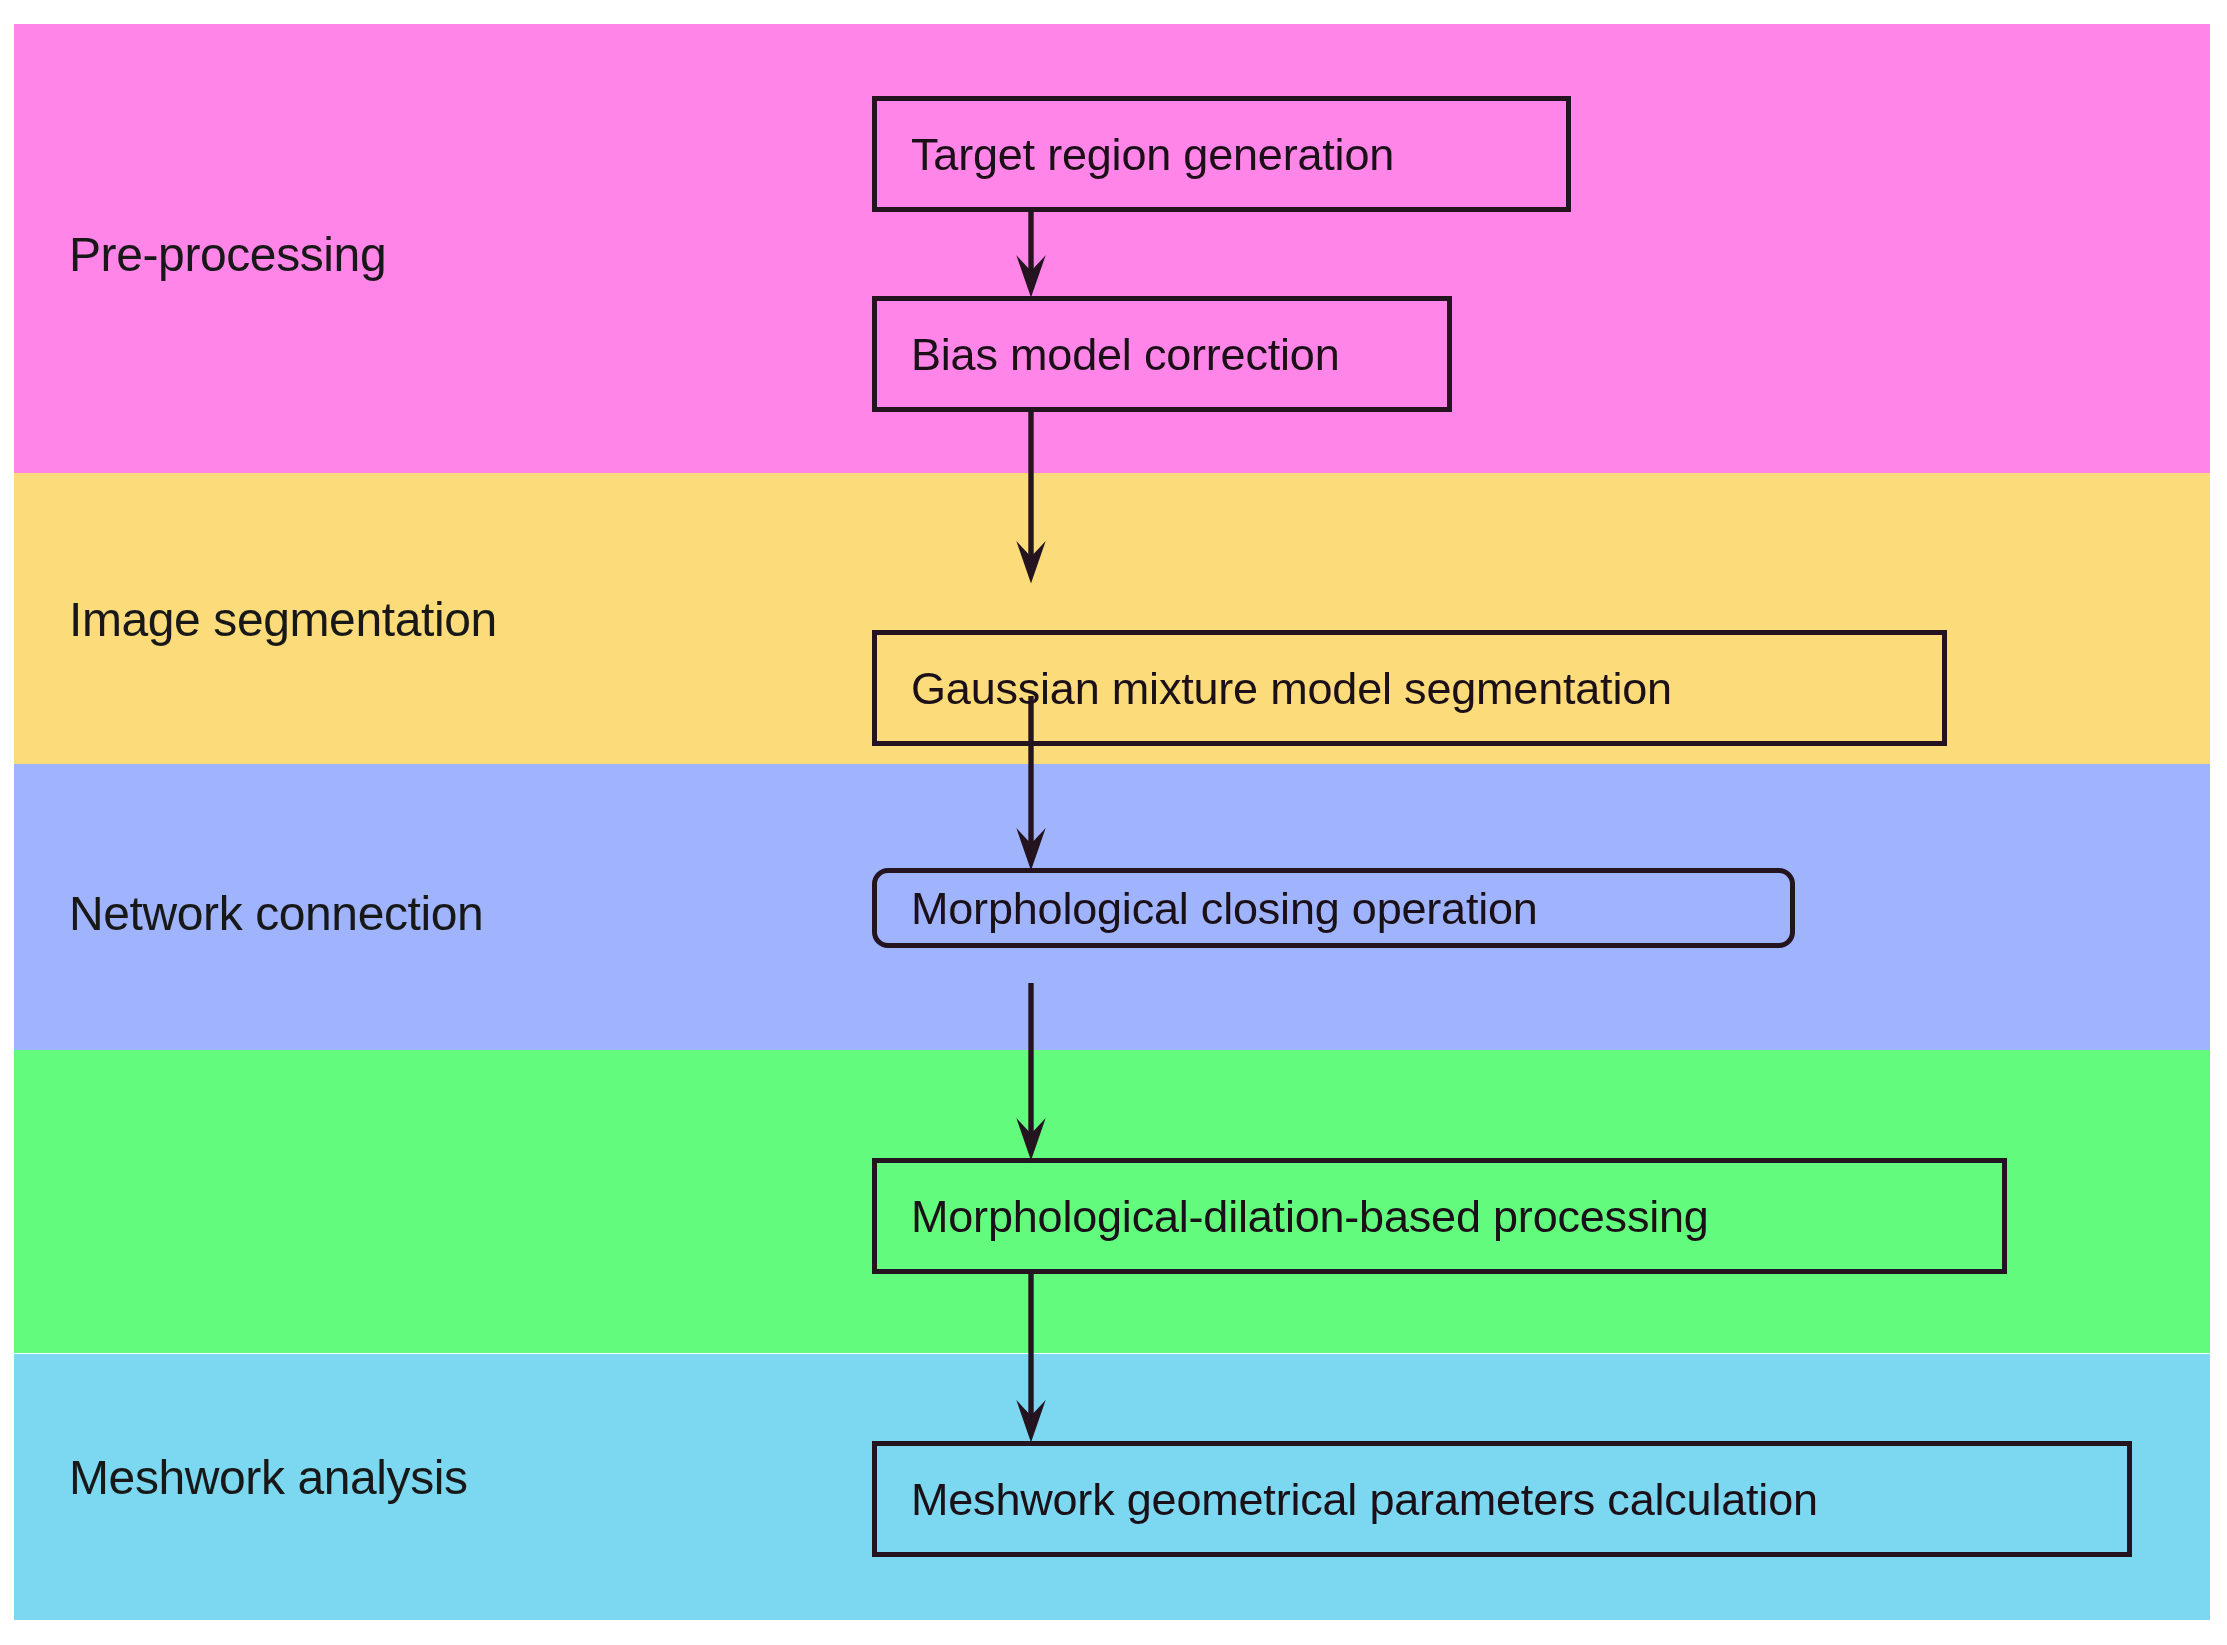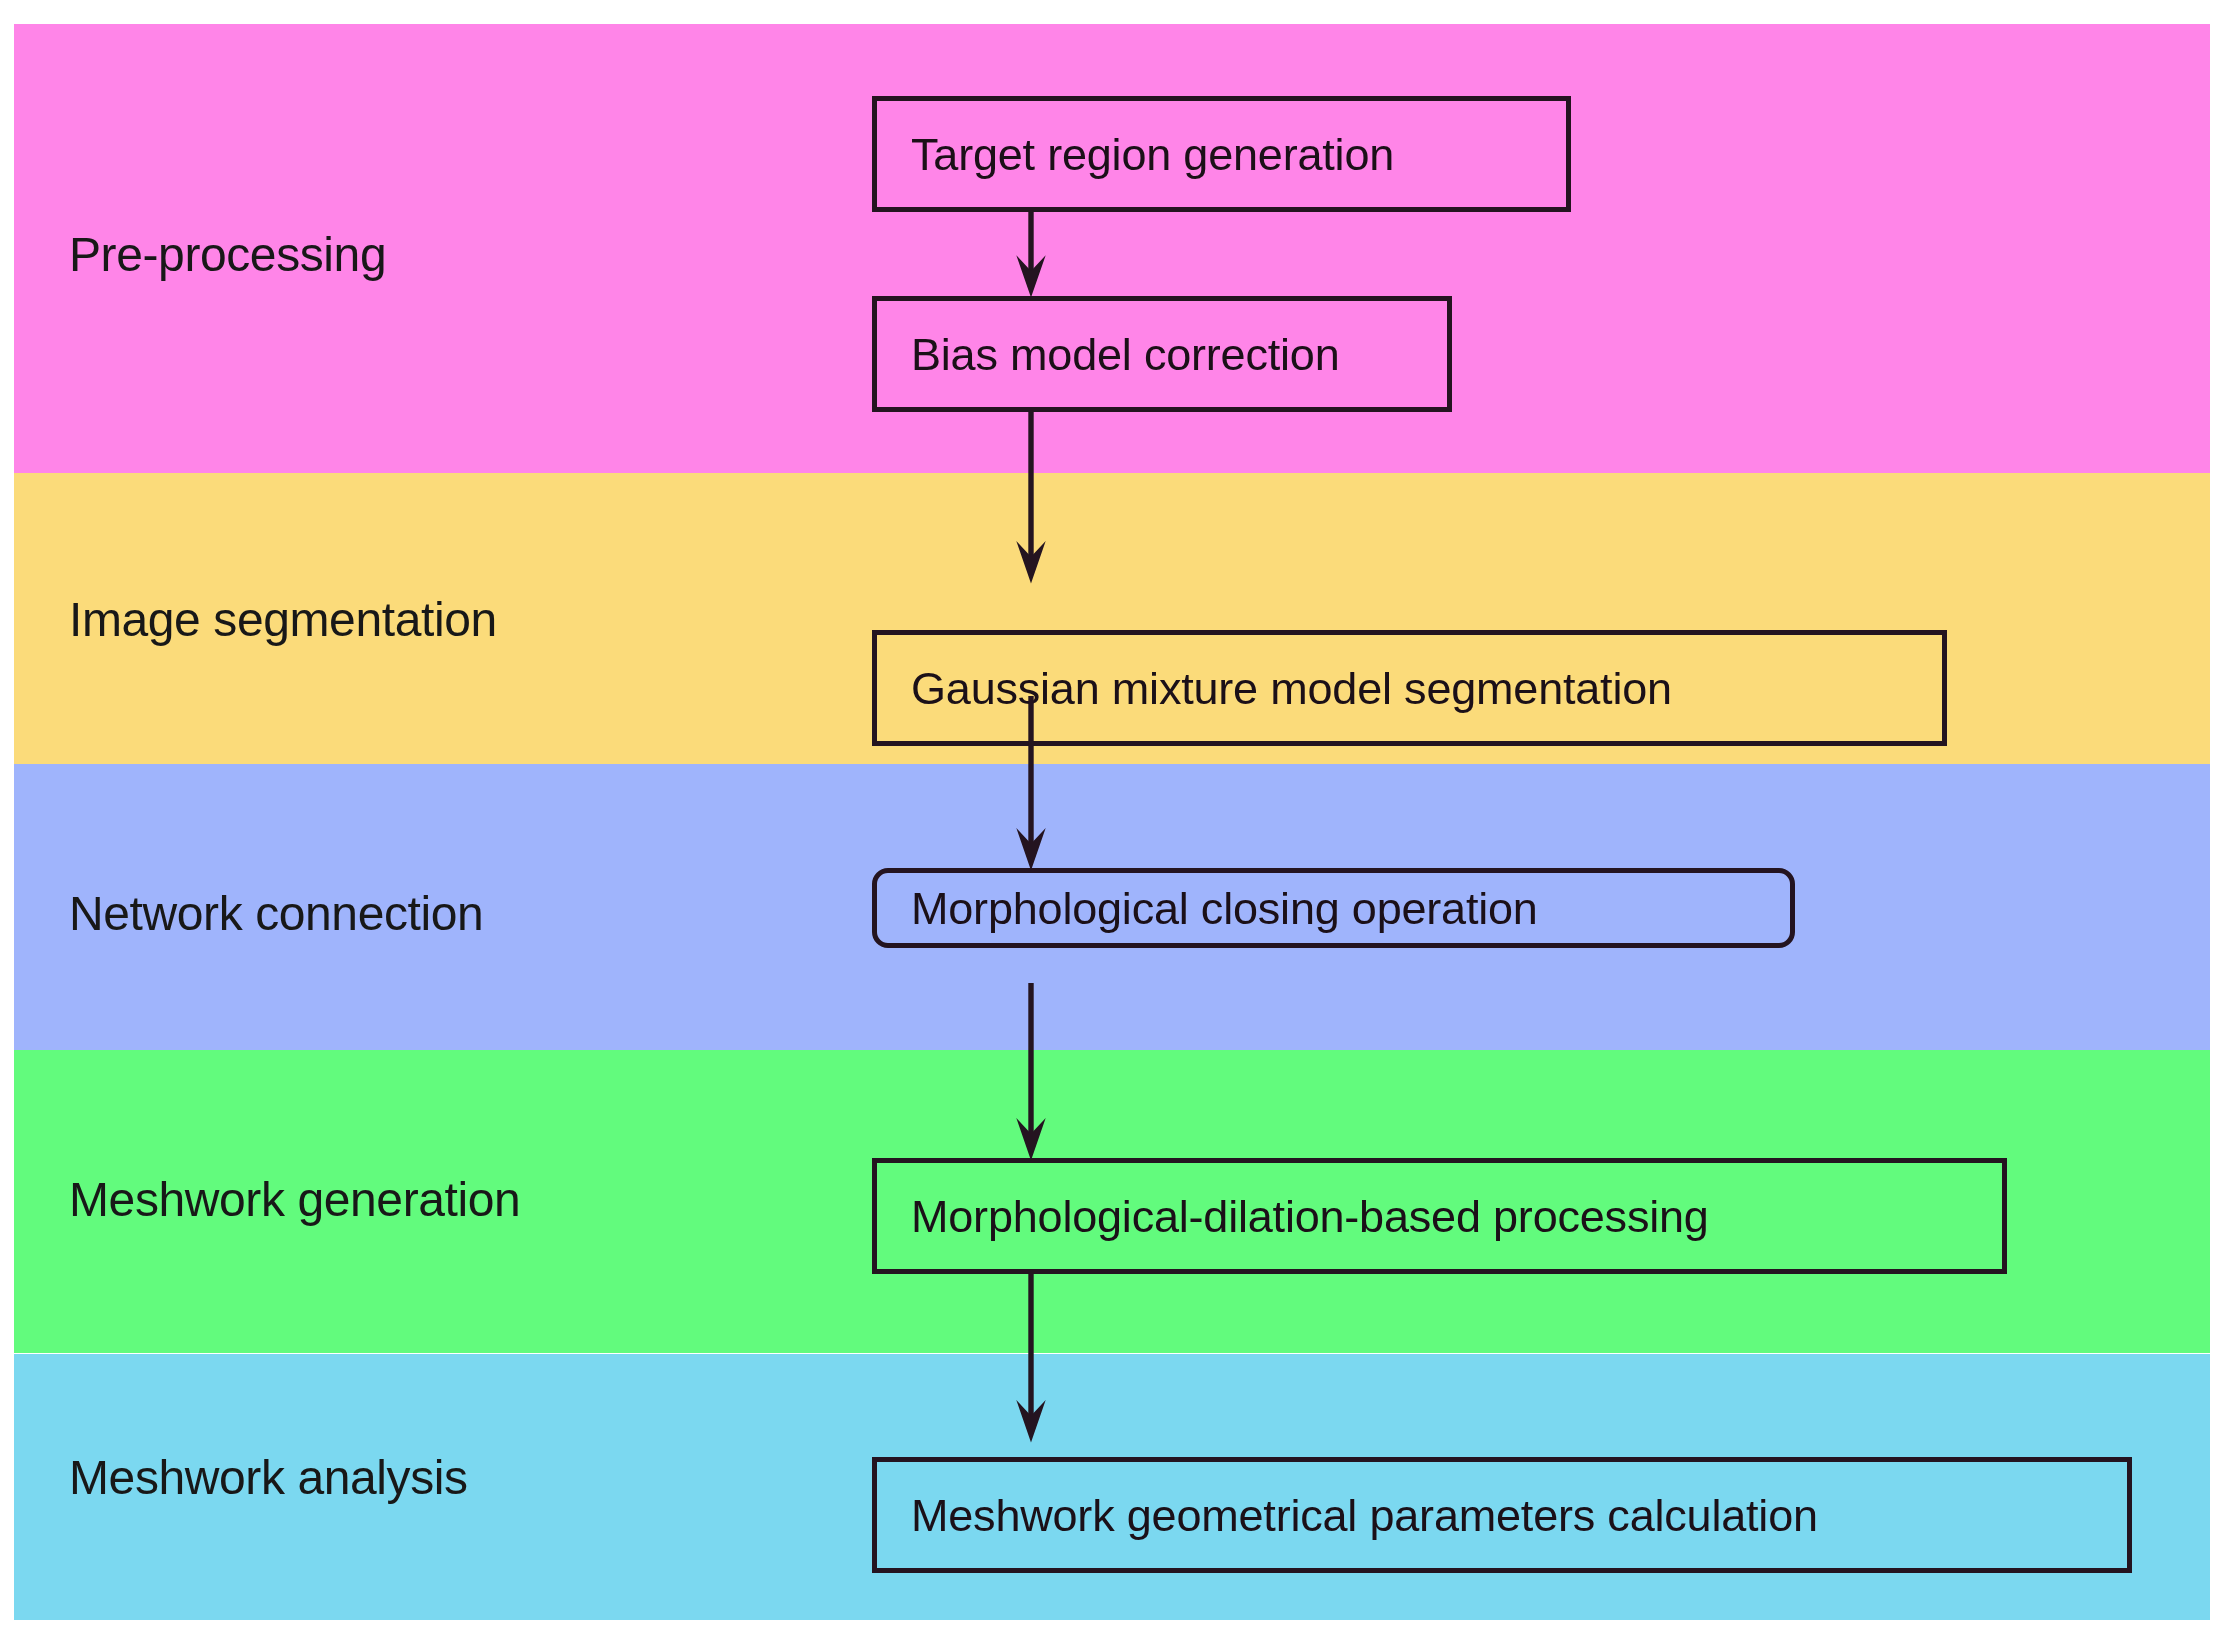--- a/index.html
+++ b/index.html
@@ -66,21 +66,21 @@
     white-space: nowrap;
     padding-left: 34px;
     letter-spacing: -0.2px;
     line-height: 1;
   }
   .n0 { left: 872px; top: 96px;  width: 699px;  height: 116px; }
   .n1 { left: 872px; top: 296px;  width: 580px;  height: 116px; }
   .n2 { left: 872px; top: 582px;  width: 1075px; height: 116px; margin-top: 48px; }
   .n3 { left: 872px; top: 868px; width: 923px; height: 80px; border-radius: 16px; }
   .n4 { left: 872px; top: 1158px; width: 1135px; height: 116px; }
-  .n5 { left: 872px; top: 1441px; width: 1260px; height: 116px; margin-top: 16px; }
+  .n5 { left: 872px; top: 1441px; width: 1260px; height: 116px; }
 
   
   .connector {
     position: absolute;
     left: 1014px;
     width: 34px;
   }
   .c0 { top: 210px;  height: 89px; }
   .c1 { top: 411px;  height: 174px; }
   .c2 { top: 696px;  height: 176px; }
@@ -95,21 +95,20 @@
 
   <div class="band band-0" style="background-color: rgb(255, 133, 232);"></div>
   <div class="band band-1" style="background-color: rgb(251, 219, 122);"></div>
   <div class="band band-2" style="background-color: rgb(159, 180, 252);"></div>
   <div class="band band-3" style="background-color: rgb(98, 251, 125);"></div>
   <div class="band band-4" style="background-color: rgb(123, 216, 240);"></div>
 
   <div class="stage-label sl-0">Pre-processing</div>
   <div class="stage-label sl-1">Image segmentation</div>
   <div class="stage-label sl-2">Network connection</div>
-  <div class="stage-label sl-3">Meshwork generation</div>
   <div class="stage-label sl-4">Meshwork analysis</div>
 
   <div class="node n0">
     <span class="node-text">Target region generation</span>
   </div>
   <div class="node n1">
     <span class="node-text">Bias model correction</span>
   </div>
   <div class="node n2">
     <span class="node-text">Gaussian mixture model segmentation</span>

